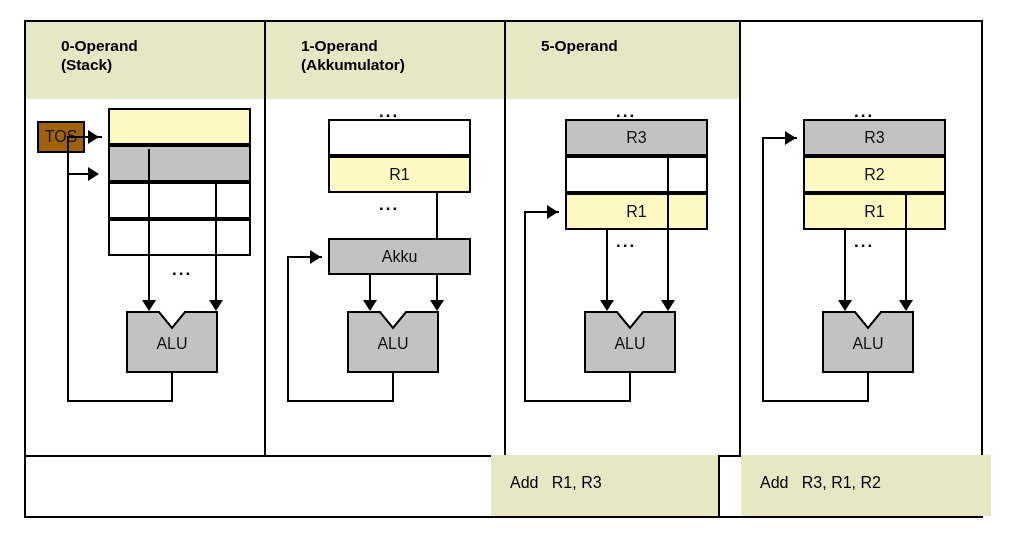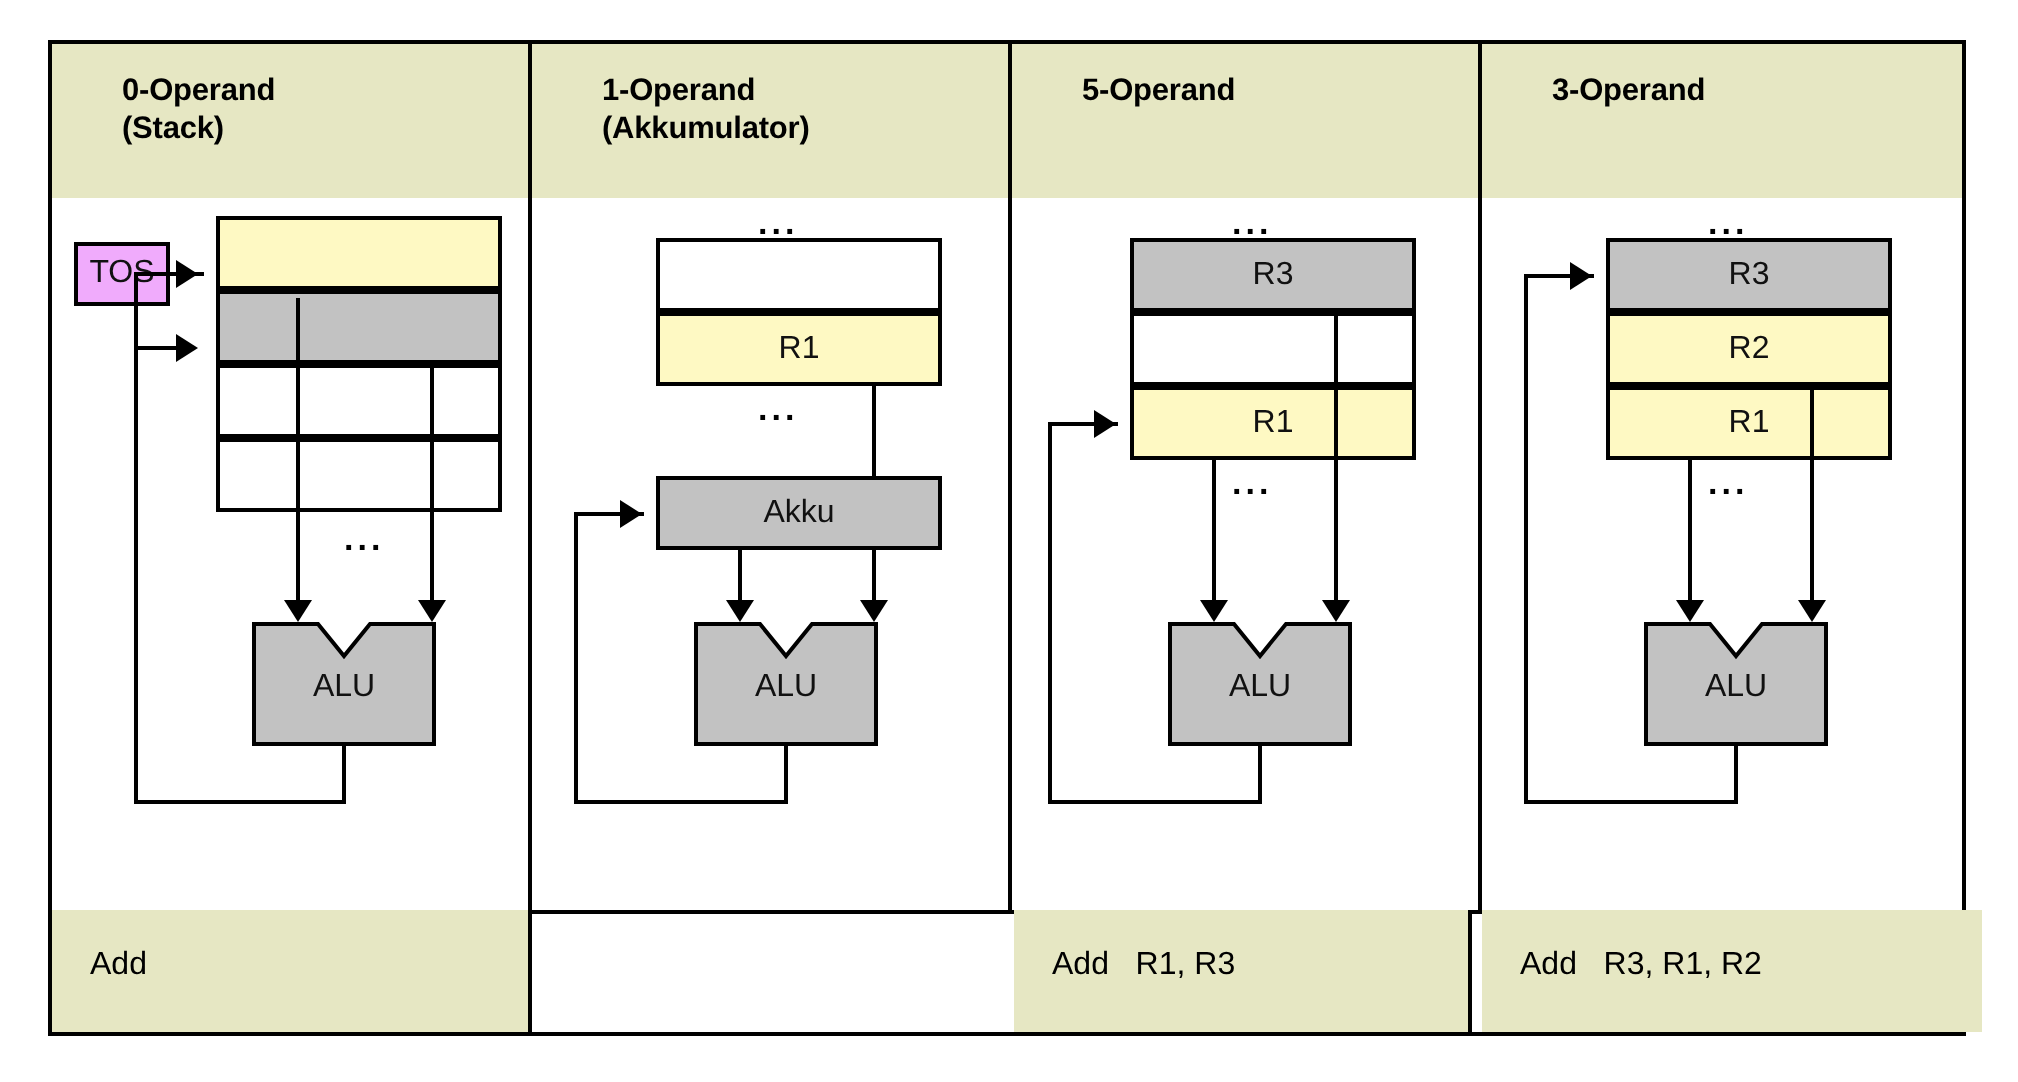--- a/index.html
+++ b/index.html
@@ -28,21 +28,21 @@
   .dg{position:absolute;left:0;top:0;width:100%;height:100%;}
   .box{position:absolute;box-sizing:border-box;border:2px solid #000;background:#fff;padding-left:42px;}
   .box .lbl{position:absolute;left:0;right:0;top:50%;transform:translateY(-50%);text-align:center;font-size:16px;color:#111;}
   .gL{background:#fef9c3;}
   .gD{background:#c2c2c2;}
   .vline{position:absolute;width:0;border-left:2px solid #000;}
   .hline{position:absolute;height:0;border-top:2px solid #000;}
   .dots{position:absolute;font-size:17px;font-weight:bold;letter-spacing:2px;color:#000;line-height:10px;}
   .arrow-d{position:absolute;width:0;height:0;border-left:7px solid transparent;border-right:7px solid transparent;border-top:11px solid #000;}
   .arrow-r{position:absolute;width:0;height:0;border-top:7px solid transparent;border-bottom:7px solid transparent;border-left:11px solid #000;}
-  .tos{position:absolute;box-sizing:border-box;border:2px solid #000;background:#f0abfc;}
+  .tos{position:absolute;box-sizing:border-box;border:2px solid #000;background:#a16207;}
   .tos .lbl{position:absolute;left:0;right:0;top:50%;transform:translateY(-50%);text-align:center;font-size:16px;color:#111;}
   .alu{position:absolute;}
   .alu svg{display:block;}
   .alu .lbl{position:absolute;left:0;right:0;top:54%;transform:translateY(-50%);text-align:center;font-size:16px;color:#111;}
 </style>
 </head>
 <body>
 
 <div id="stage">
   <div class="tbl">
@@ -50,23 +50,20 @@
     <div class="hdr-row">
       <div class="hdr-cell" style="left:0px;width:240px;">
         <div class="htxt"><span>0-Operand</span><br><span>(Stack)</span></div>
       </div>
       <div class="hdr-cell" style="left:240px;width:240px;">
         <div class="htxt"><span>1-Operand</span><br><span>(Akkumulator)</span></div>
       </div>
       <div class="hdr-cell" style="left:480px;width:235px;">
         <div class="htxt"><span>5-Operand</span></div>
       </div>
-      <div class="hdr-cell last" style="left:715px;width:240px;">
-        <div class="htxt"><span>3-Operand</span></div>
-      </div>
     </div>
 
     <div class="sep-h" style="top:77px;"></div>
 
     <div class="body-row">
 
       <div class="body-cell" style="left:0px;width:240px;">
         <div class="dg">
 
           <div class="tos" style="left:11px;top:22px;width:48px;height:32px;">
@@ -223,24 +220,21 @@
           <div class="vline" style="left:21px;top:38px;height:264px;"></div>
           <div class="hline" style="left:21px;top:38px;width:35px;"></div>
           <div class="arrow-r" style="left:44px;top:32px;"></div>
         </div>
       </div>
     </div>
 
     <div class="sep-h" style="top:433px;"></div>
 
     <div class="foot-row">
-      <div class="foot-cell" style="left:0px;width:240px;">
-        <div class="ftxt">Add</div>
-      </div>
-      <div class="foot-cell" style="left:481px;width:229px;">
+      <div class="foot-cell" style="left:465px;width:229px;">
         <div class="ftxt">Add   R1, R3</div>
       </div>
       <div class="foot-cell last" style="left:715px;width:250px;">
         <div class="ftxt">Add   R3, R1, R2</div>
       </div>
     </div>
 
   </div>
 </div>
 

